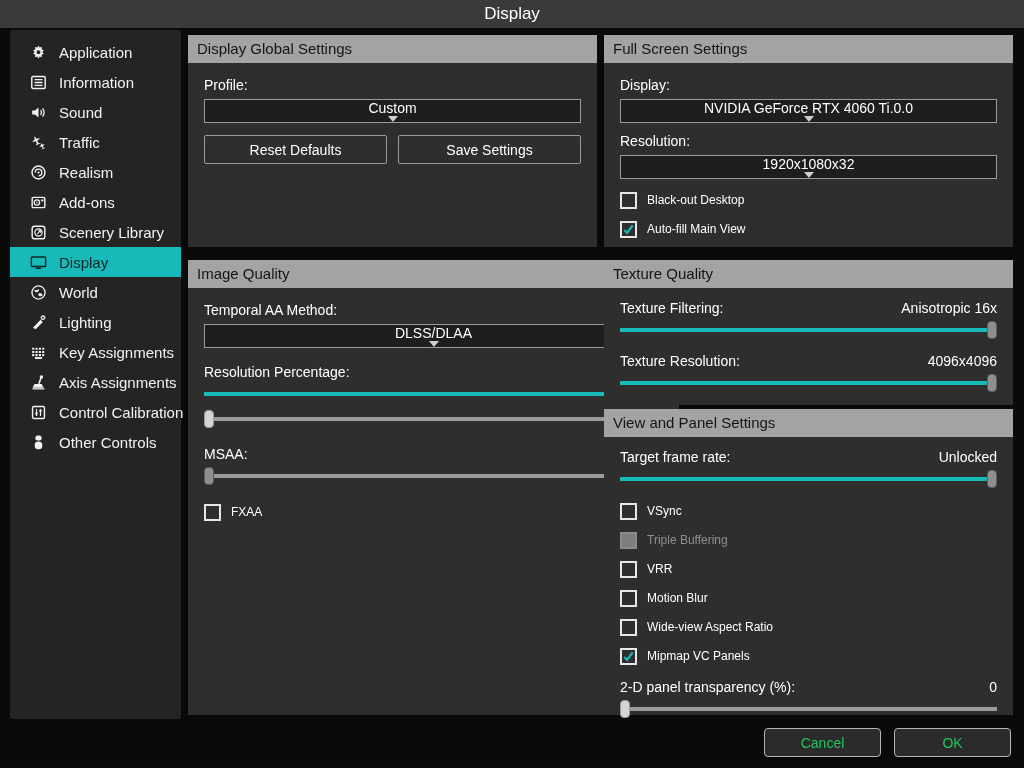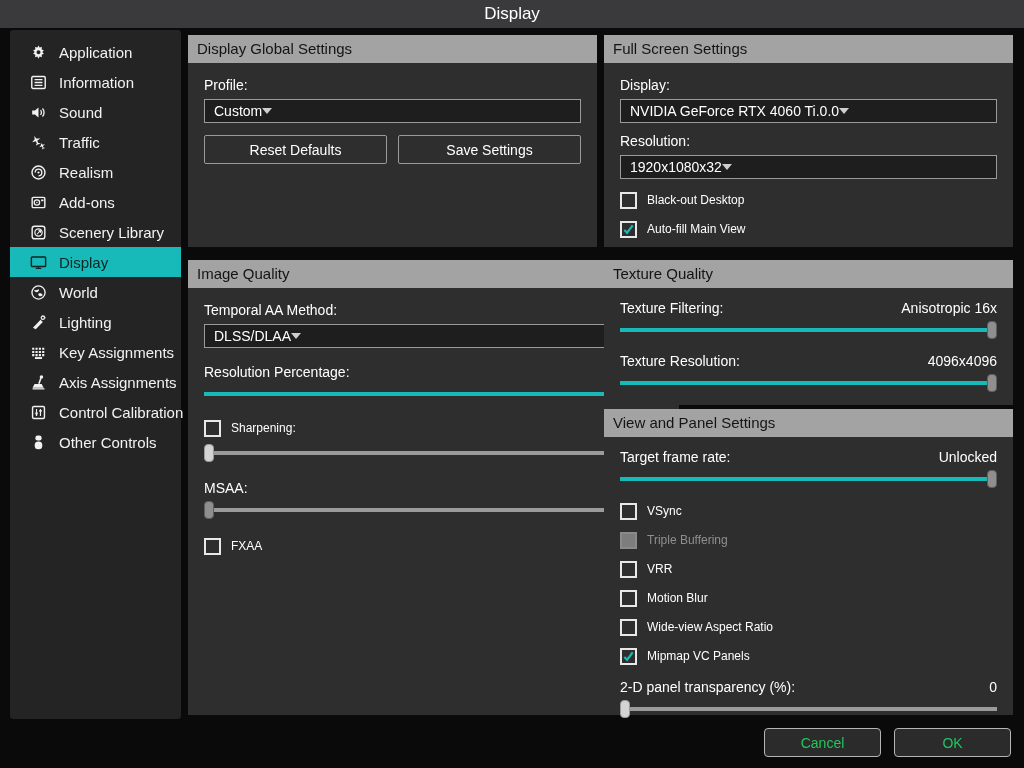--- a/index.html
+++ b/index.html
@@ -39,22 +39,22 @@
     font-size:15px; line-height:28px; padding-left:9px;
   }
   .panel-body { padding:14px 16px 0 16px; }
 
   .field-label { font-size:14px; color:#fff; margin:0 0 6px 0; }
   .mt10 { margin-top:10px; } .mt12 { margin-top:12px; } .mt14 { margin-top:14px; }
   .mt16 { margin-top:16px; } .mt18 { margin-top:18px; } .mt11 { margin-top:11px; }
 
   .dropdown {
     height:24px; background:#1e1e1e; border:1px solid #9a9a9a;
-    display:flex; align-items:center; justify-content:flex-start;
-    padding:0 9px; font-size:14px; color:#fff; cursor:default;
+    display:flex; align-items:center; justify-content:center;
+    padding:0 9px; font-size:14px; color:#fff; cursor:default;flex-direction:column;
   }
   .dd-arrow {
     width:0; height:0; border-left:5px solid transparent;
     border-right:5px solid transparent; border-top:6px solid #cfcfcf;
   }
 
   .btn-row { display:flex; gap:11px; margin-top:12px; }
   .btn {
     flex:1; height:29px; border:1px solid #9a9a9a; border-radius:2px;
     background:#2e2e2e; color:#fff; font-size:14px;
@@ -256,27 +256,20 @@
 
     <div class="slider-row mt16">
       <span>Resolution Percentage:</span>
       <span>100 %</span>
     </div>
     <div class="slider cyan at-right">
       <div class="track"></div>
       <div class="handle"></div>
     </div>
 
-    <div class="checkrow mt16" style="justify-content:space-between;">
-      <span style="display:flex; align-items:center; gap:10px;">
-        <span class="checkbox"></span>
-        <span class="cb-label">Sharpening:</span>
-      </span>
-      <span style="font-size:14px;">0 %</span>
-    </div>
     <div class="slider at-left" style="margin-top:7px;">
       <div class="track"></div>
       <div class="handle light"></div>
     </div>
 
     <div class="slider-row mt18">
       <span>MSAA:</span>
       <span>None</span>
     </div>
     <div class="slider at-left">

